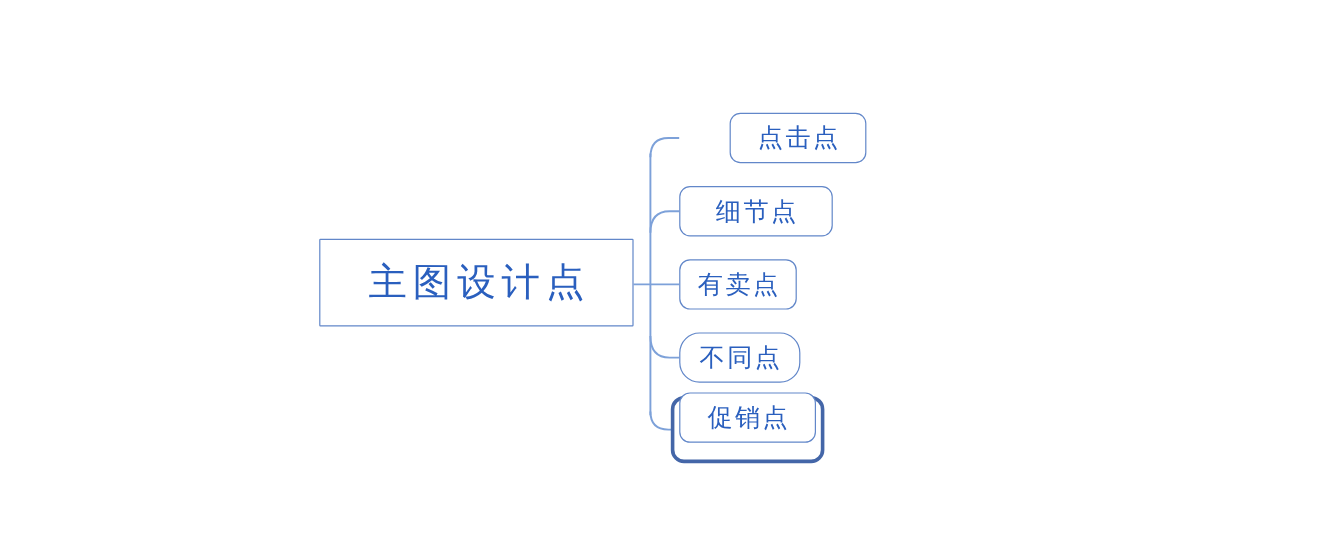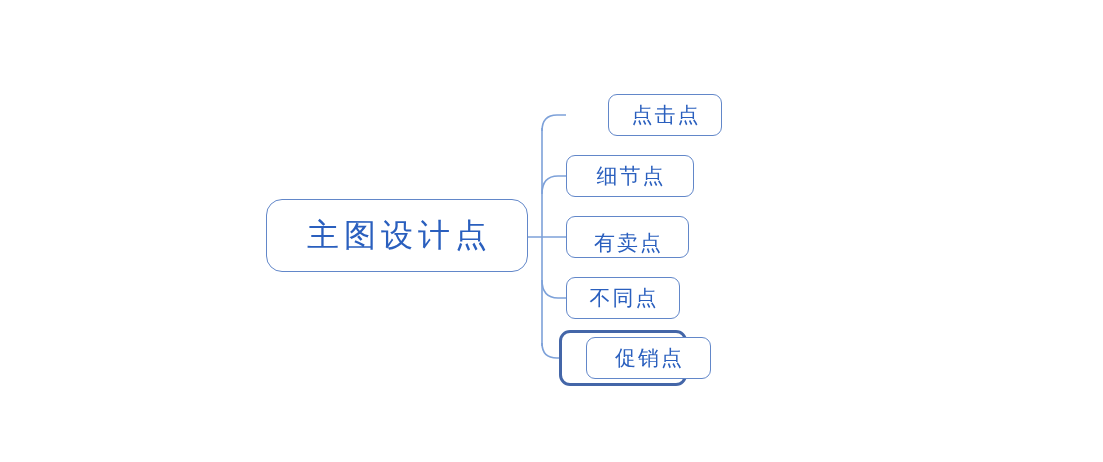--- a/index.html
+++ b/index.html
@@ -22,21 +22,21 @@
   .node{
     position:absolute;
     box-sizing:border-box;
     border:1.5px solid var(--node-border);
     background:var(--background);
     display:flex;align-items:center;justify-content:center;
     color:var(--text);
     white-space:nowrap;
   }
   .node.root{
-    border-radius:16px;
+    border-radius:1px;
     font-size:32px;
     letter-spacing:5px;
     padding-left:5px; 
   }
   .node.child{
     border-radius:9px;
     font-size:21px;
     letter-spacing:2px;
     padding-left:2px;
   }
@@ -69,25 +69,25 @@
   <div class="selection-outline" style="left:559px;top:330px;width:128px;height:56px;"></div>
 
   <div class="node child" style="left:566px;top:94px;width:114px;height:42px;margin-left:42px;">
     <span>点击点</span>
   </div>
 
   <div class="node child" style="left:566px;top:155px;width:128px;height:42px;">
     <span>细节点</span>
   </div>
 
-  <div class="node child" style="left:566px;top:216px;width:123px;height:42px;align-items:flex-end;">
+  <div class="node child" style="left:566px;top:216px;width:98px;height:42px;">
     <span>有卖点</span>
   </div>
 
-  <div class="node child" style="left:566px;top:277px;width:114px;height:42px;">
+  <div class="node child" style="left:566px;top:277px;width:101px;height:42px;border-radius:17px;">
     <span>不同点</span>
   </div>
 
-  <div class="node child" style="left:566px;top:337px;width:125px;height:42px;margin-left:20px;">
+  <div class="node child" style="left:566px;top:327px;width:114px;height:42px;">
     <span>促销点</span>
   </div>
 
 </div>
 
 </body></html>

